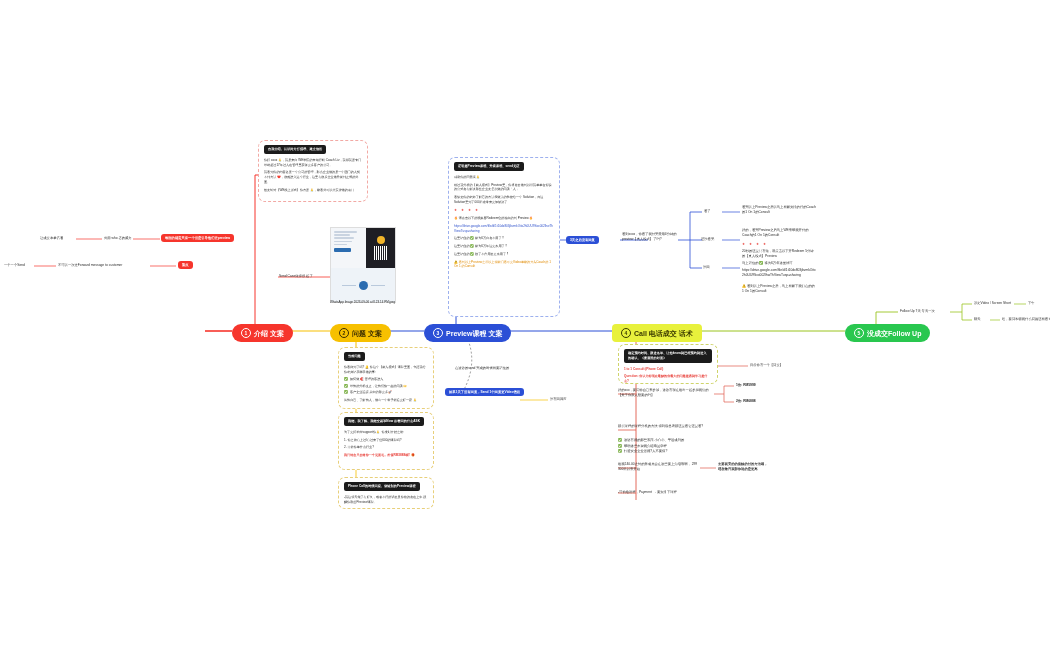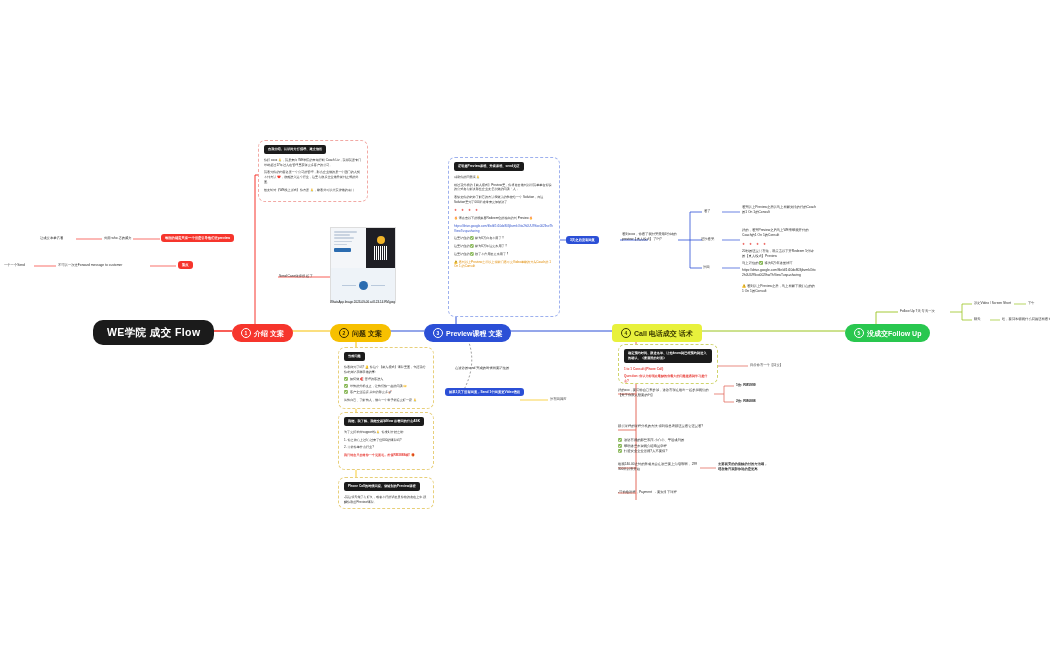--- a/index.html
+++ b/index.html
@@ -190,21 +190,20 @@
 
     <path d="M876,324 L876,312 L898,312" stroke="#9ac41f" stroke-width=".9" fill="none"></path>
     <path d="M950,312 L962,312" stroke="#9ac41f" stroke-width=".8" fill="none"></path>
     <path d="M962,304 L962,320" stroke="#9ac41f" stroke-width=".8" fill="none"></path>
     <path d="M962,304 L972,304" stroke="#9ac41f" stroke-width=".8" fill="none"></path>
     <path d="M962,320 L972,320" stroke="#9ac41f" stroke-width=".8" fill="none"></path>
     <path d="M1014,304 L1026,304" stroke="#9ac41f" stroke-width=".7" fill="none"></path>
     <path d="M990,320 L1000,320" stroke="#9ac41f" stroke-width=".7" fill="none"></path>
   </svg>
 
-  <div class="pill root" style="left:93px;top:320px;">WE学院 成交 Flow</div>
 
   <div class="pill n-red" style="left:232px;top:324px;">
     <span class="num">1</span>
     <span>介绍 文案</span>
   </div>
 
   <div class="pill n-yellow" style="left:330px;top:324px;">
     <span class="num">2</span>
     <span>问题 文案</span>
   </div>

